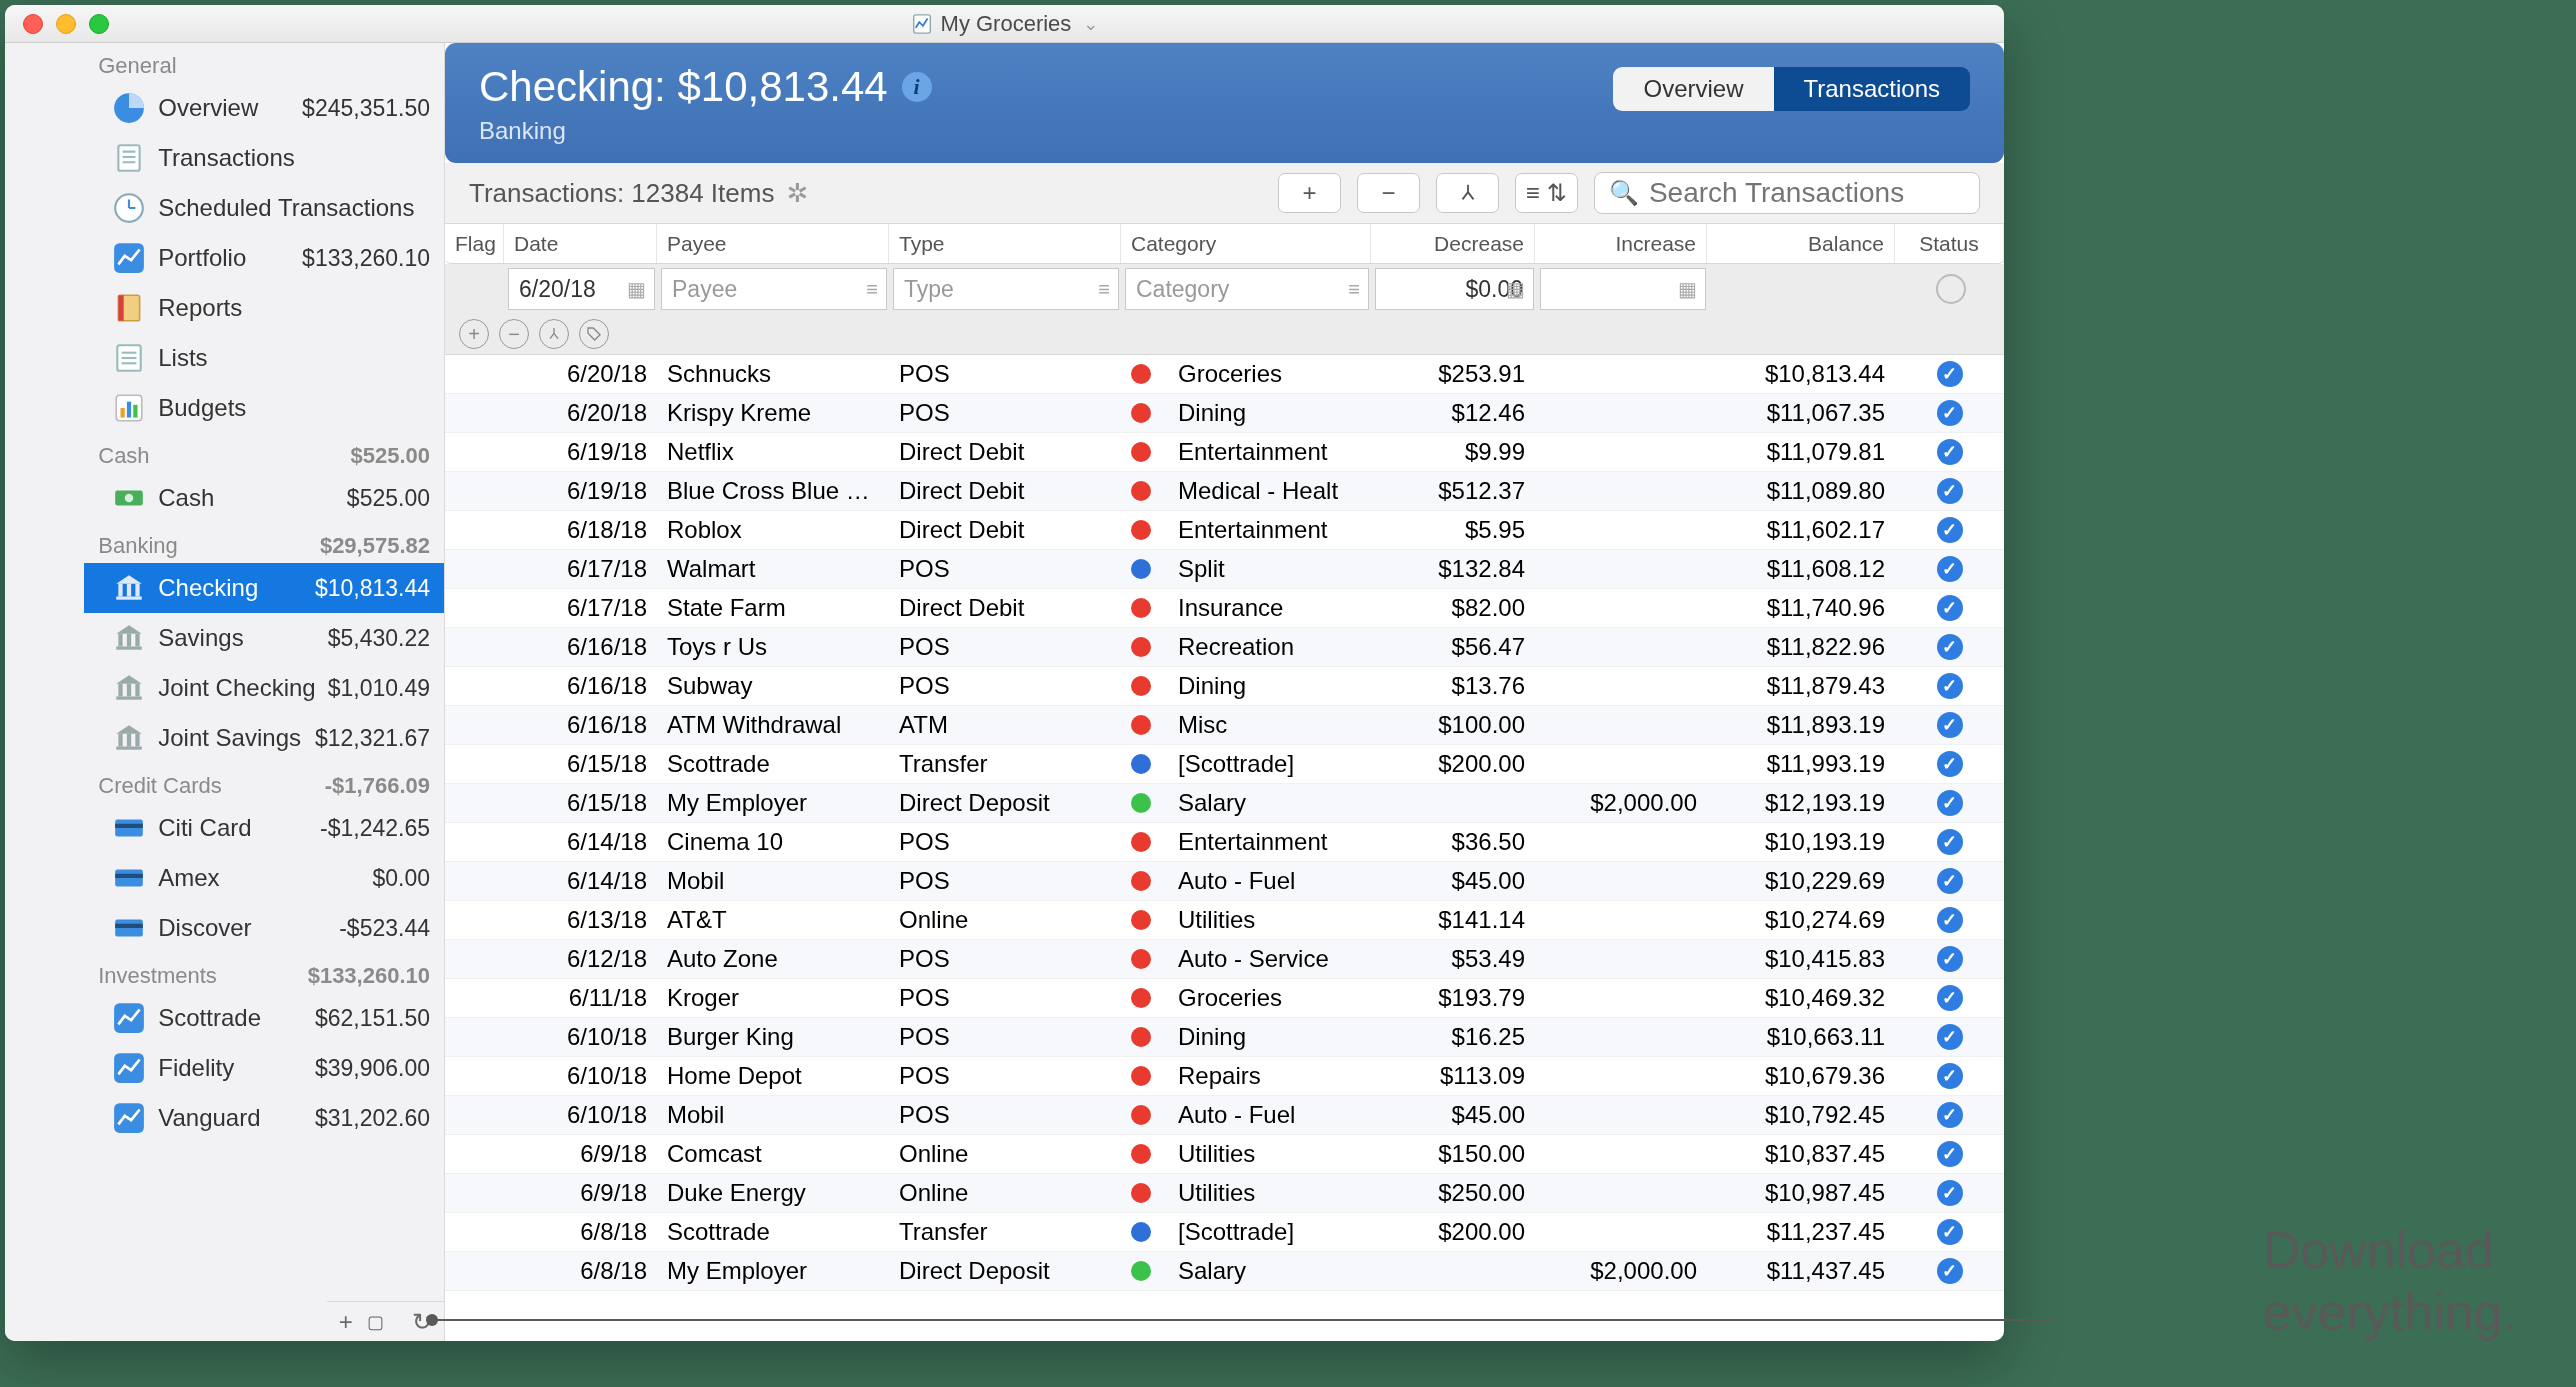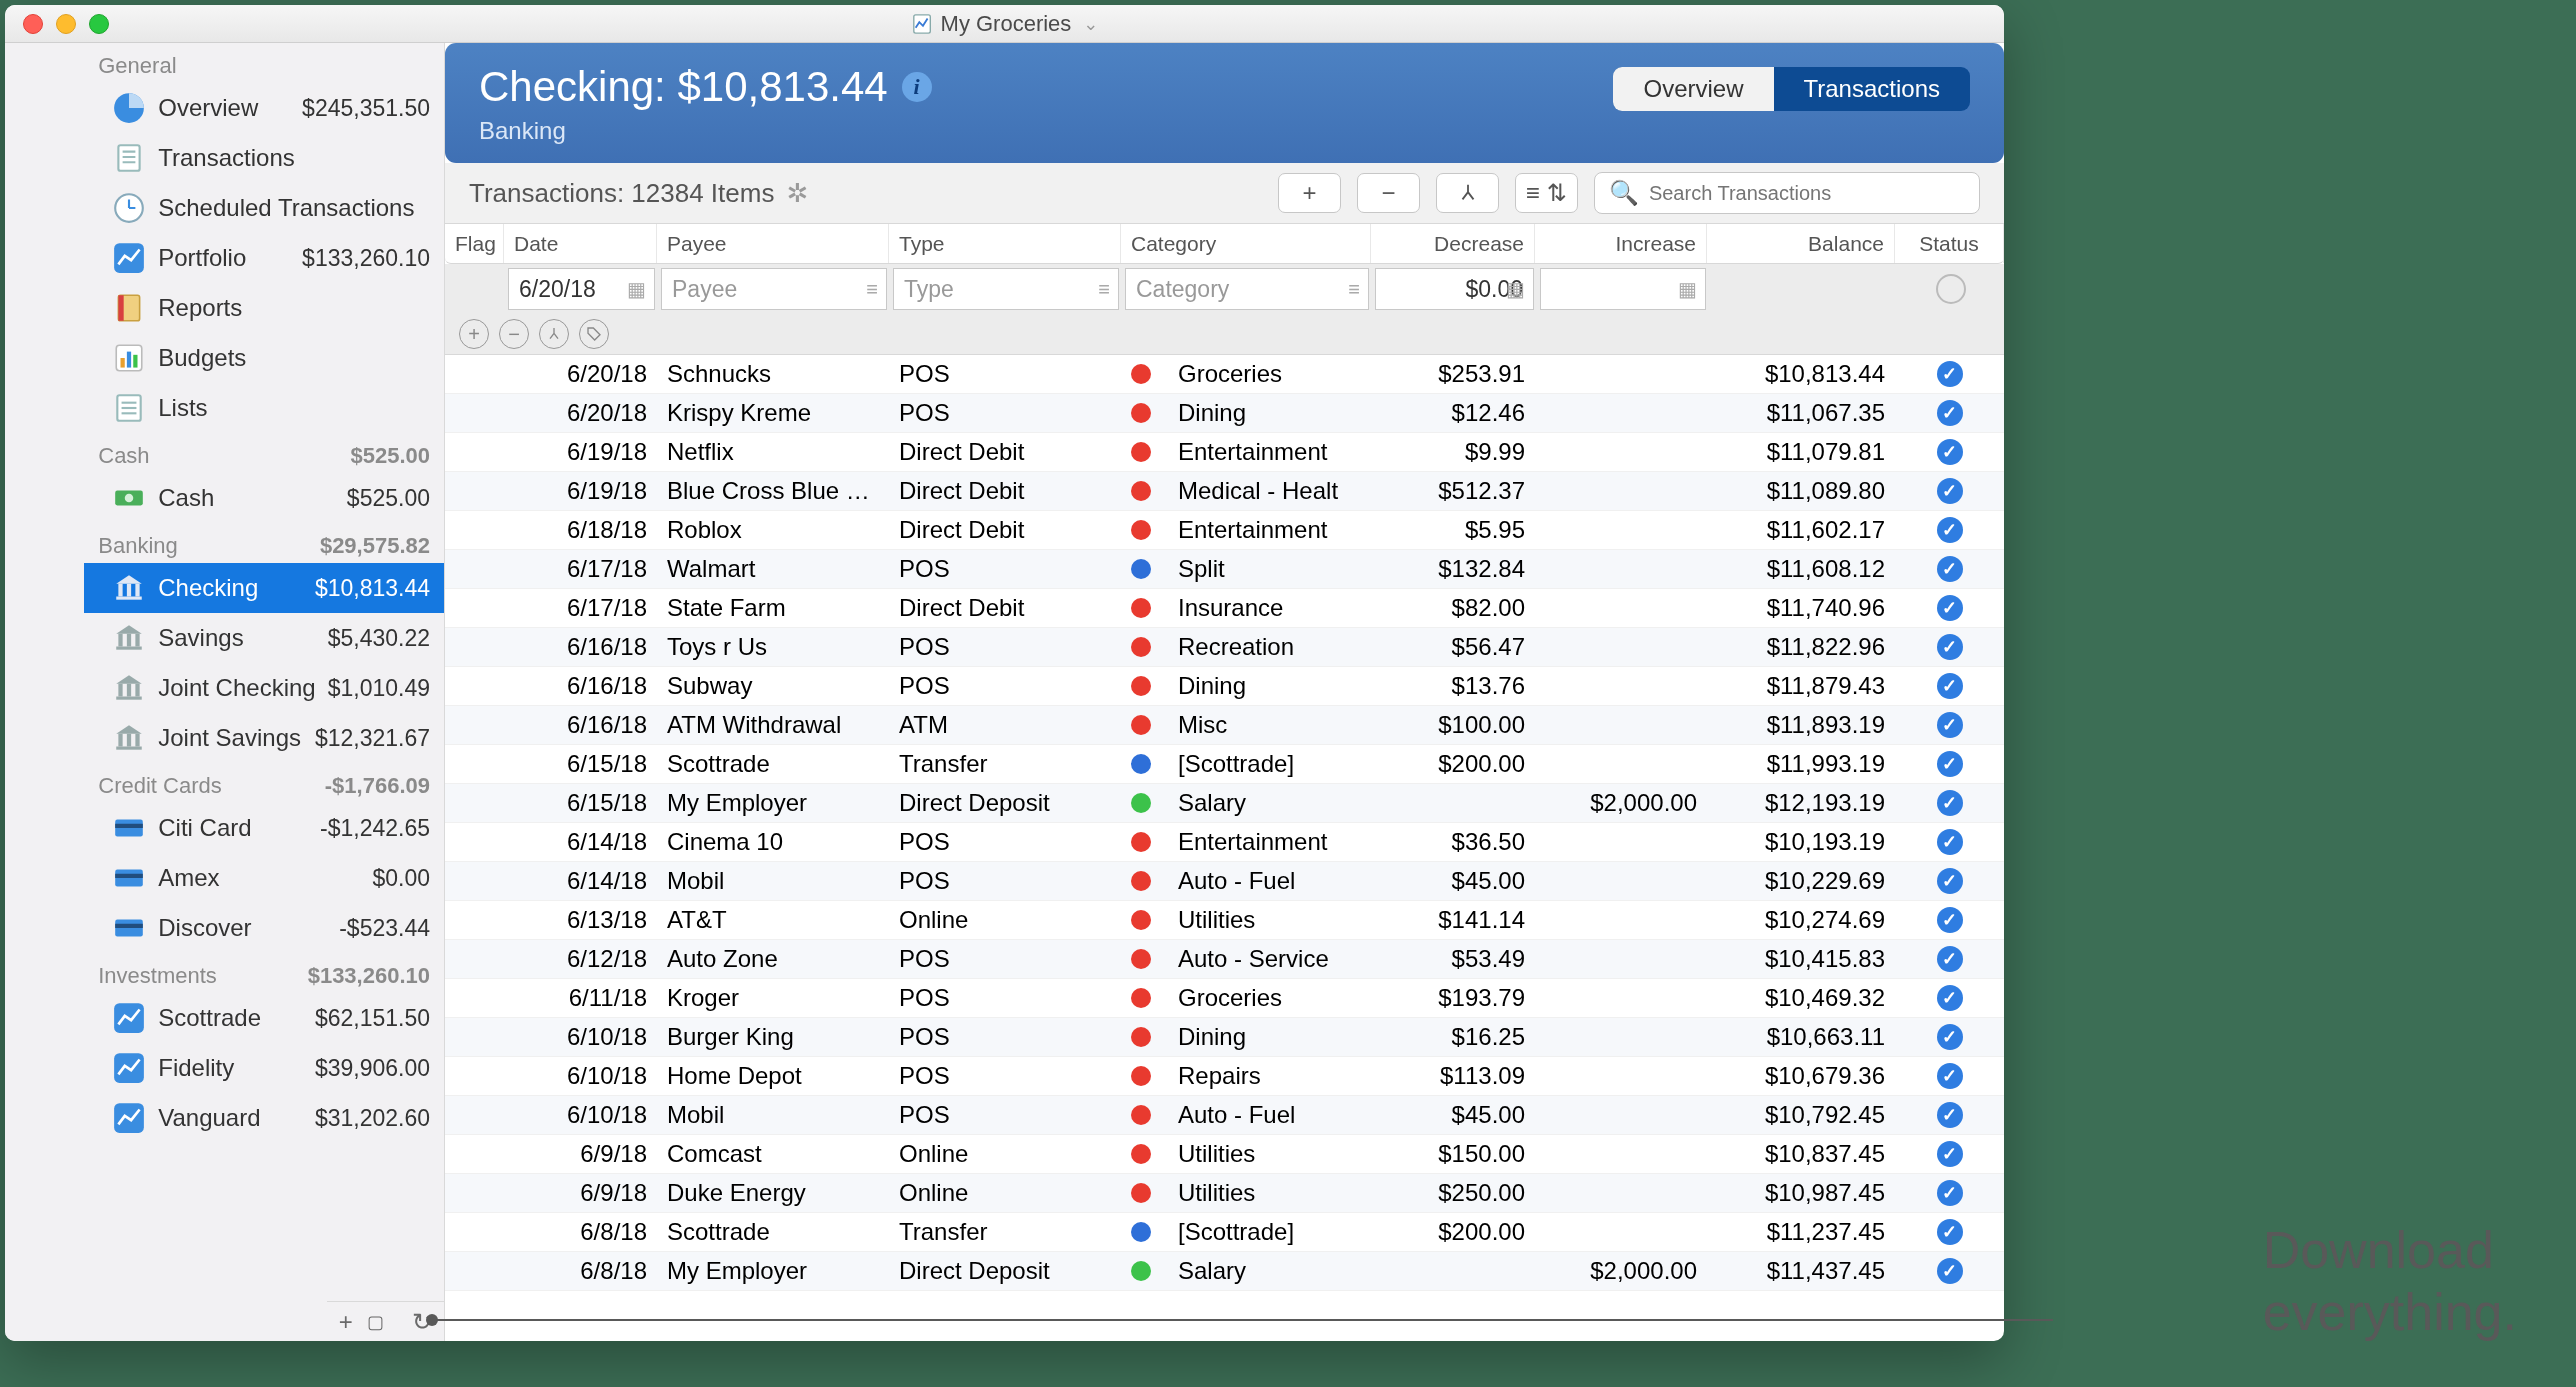--- a/index.html
+++ b/index.html
@@ -42,21 +42,21 @@
 .seg div { padding:0 30px; display:flex; align-items:center; cursor:default;}
 .seg .seg-active { background:#f2f2f2; color:#333; }
 .seg .seg-inactive { color:#fff; }
 
 .toolbar { height:61px; background:#f1f1f1; border-bottom:1px solid #d8d8d8; display:flex; align-items:center; padding:0 24px; gap:16px; font-size:26px; color:#555;}
 .toolbar .count { display:flex; align-items:center; gap:12px;}
 .toolbar .gear { color:#9a9a9a; font-size:26px;}
 .toolbar .tspace { flex:1; }
 .tbtn { width:63px; height:40px; background:#fff; border:1px solid #c7c7c7; border-radius:7px; display:flex; align-items:center; justify-content:center; color:#555; font-size:24px;}
 .search { width:386px; height:42px; background:#fff; border:1px solid #c7c7c7; border-radius:8px; display:flex; align-items:center; padding:0 14px; gap:10px; color:#9b9b9b; font-size:24px;}
-.search input { border:none; outline:none; font-size:20px; flex:1; background:transparent; color:#333;}
+.search input { border:none; outline:none; font-size:28px; flex:1; background:transparent; color:#333;}
 
 .colhdr { height:40px; display:flex; border-bottom:1px solid #d8d8d8; font-size:21px; color:#555; background:#fff;border-radius:6px;}
 .colhdr > div { display:flex; align-items:center; padding:0 10px; border-right:1px solid #e8e8e8;}
 .c-flag{width:59px;} .c-date{width:153px;} .c-payee{width:232px;} .c-type{width:232px;} .c-cat{width:250px;} .c-dec{width:164px; justify-content:flex-end;} .c-inc{width:172px; justify-content:flex-end;} .c-bal{width:188px; justify-content:flex-end;} .c-status{flex:1; justify-content:center;}
 
 .entryrow { background:#ececec; border-bottom:1px solid #d8d8d8; }
 .entryrow .top { height:50px; display:flex; align-items:center;}
 .entryrow .top > div { height:42px; margin:0 3px; background:#fff; border:1px solid #c8c8c8; display:flex; align-items:center; padding:0 10px; font-size:23px; color:#999; position:relative;}
 .entryrow .ic { position:absolute; right:8px; color:#aaa; font-size:20px;}
 .er-flag{width:54px; background:transparent!important; border:none!important;}
@@ -152,38 +152,38 @@
               <svg viewBox="0 0 32 32">
                 <rect x="6" y="4" width="20" height="24" rx="2" fill="#f0d080" stroke="#c9a040" stroke-width="1.5"></rect>
                 <rect x="6" y="4" width="5" height="24" fill="#d84040"></rect>
               </svg>
             </span>
           <span class="label">Reports</span>
         </div>
         <div class="sb-item">
           <span class="sb-icon">
               <svg viewBox="0 0 32 32">
+                <rect x="5" y="4" width="22" height="24" rx="2" fill="#fff" stroke="#9bb" stroke-width="2"></rect>
+                <line x1="9" y1="11" x2="23" y2="11" stroke="#9bb" stroke-width="2"></line>
+                <line x1="9" y1="16" x2="23" y2="16" stroke="#9bb" stroke-width="2"></line>
+                <line x1="9" y1="21" x2="23" y2="21" stroke="#9bb" stroke-width="2"></line>
+              </svg>
+            </span>
+          <span class="label">Lists</span>
+        </div>
+        <div class="sb-item">
+          <span class="sb-icon">
+              <svg viewBox="0 0 32 32">
                 <rect x="4" y="4" width="24" height="24" rx="3" fill="#fff" stroke="#bbb" stroke-width="1.5"></rect>
                 <rect x="8" y="16" width="4" height="9" fill="#e8a030"></rect>
                 <rect x="14" y="10" width="4" height="15" fill="#3a8de0"></rect>
                 <rect x="20" y="13" width="4" height="12" fill="#3cc24a"></rect>
               </svg>
             </span>
           <span class="label">Budgets</span>
-        </div>
-        <div class="sb-item">
-          <span class="sb-icon">
-              <svg viewBox="0 0 32 32">
-                <rect x="5" y="4" width="22" height="24" rx="2" fill="#fff" stroke="#9bb" stroke-width="2"></rect>
-                <line x1="9" y1="11" x2="23" y2="11" stroke="#9bb" stroke-width="2"></line>
-                <line x1="9" y1="16" x2="23" y2="16" stroke="#9bb" stroke-width="2"></line>
-                <line x1="9" y1="21" x2="23" y2="21" stroke="#9bb" stroke-width="2"></line>
-              </svg>
-            </span>
-          <span class="label">Lists</span>
         </div>
 
         <div class="sb-header">
             <span>Cash</span>
             <span class="amt">$525.00</span>
           </div>
         <div class="sb-item">
           <span class="sb-icon">
               <svg viewBox="0 0 32 32">
                 <rect x="3" y="9" width="26" height="14" rx="2" fill="#4aaf5a"></rect>

